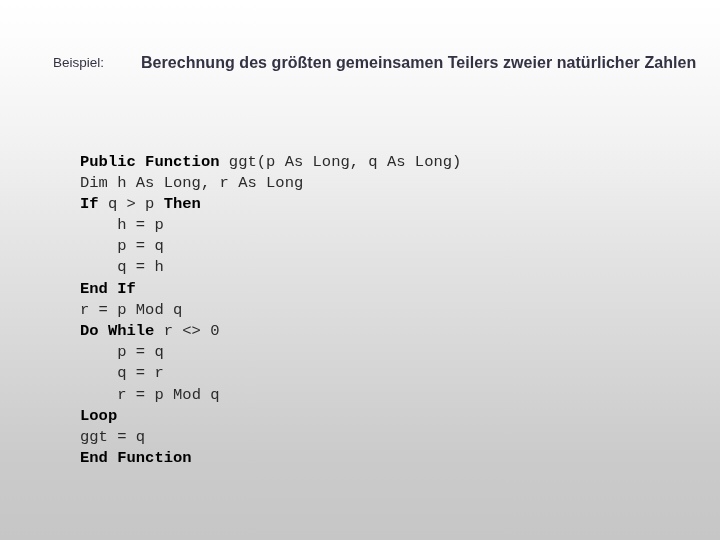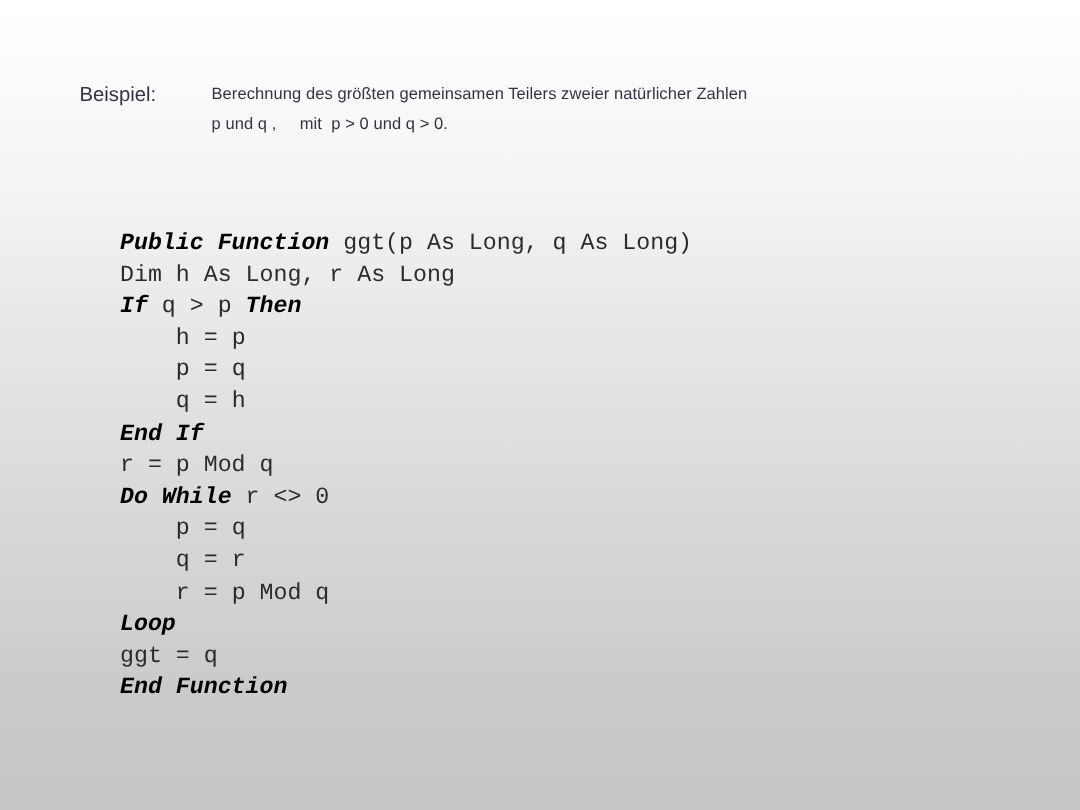--- a/index.html
+++ b/index.html
@@ -46,23 +46,24 @@
     flex: 0 0 auto;
     width: 88px;
     font-size: 13.5px;
     line-height: 20px;
     color: #333344;
     white-space: pre;
   }
 
   .ex-text {
     flex: 1 1 auto;
-    font-size: 11px;
+    font-size: 16px;
     line-height: 20px;
     color: #333344;
+    font-weight: bold;
   }
 
   .ex-line {
     white-space: pre;
     letter-spacing: 0.05px;
   }
 
   
   #code-listing {
     position: absolute;
@@ -79,38 +80,36 @@
     white-space: pre;
     height: 21.2px;
   }
 
   .tok {
     white-space: pre;
   }
   .tok.b {
     font-weight: bold;
     color: #000000;
-    font-style: italic;
   }
   .tok.n {
     font-weight: normal;
     color: #2b2b2b;
     text-align: center;
   }
 </style>
 </head>
 <body>
 
 <div id="slide">
 
   <div id="example-block">
     <div id="example-row">
       <div class="ex-label">Beispiel:</div>
       <div class="ex-text">
         <div class="ex-line">Berechnung des größten gemeinsamen Teilers zweier natürlicher Zahlen</div>
-        <div class="ex-line">p und q ,     mit  p &gt; 0 und q &gt; 0.</div>
       </div>
     </div>
   </div>
 
   <pre id="code-listing"><div class="code-line"><span class="tok b">Public Function </span><span class="tok n">ggt(p As Long, q As Long)</span></div><div class="code-line"><span class="tok n">Dim h As Long, r As Long</span></div><div class="code-line"><span class="tok b">If </span><span class="tok n">q &gt; p </span><span class="tok b">Then</span></div><div class="code-line"><span class="tok n">    </span><span class="tok n">h = p</span></div><div class="code-line"><span class="tok n">    </span><span class="tok n">p = q</span></div><div class="code-line"><span class="tok n">    </span><span class="tok n">q = h</span></div><div class="code-line"><span class="tok b">End If</span></div><div class="code-line"><span class="tok n">r = p Mod q</span></div><div class="code-line"><span class="tok b">Do While </span><span class="tok n">r &lt;&gt; 0</span></div><div class="code-line"><span class="tok n">    </span><span class="tok n">p = q</span></div><div class="code-line"><span class="tok n">    </span><span class="tok n">q = r</span></div><div class="code-line"><span class="tok n">    </span><span class="tok n">r = p Mod q</span></div><div class="code-line"><span class="tok b">Loop</span></div><div class="code-line"><span class="tok n">ggt = q</span></div><div class="code-line"><span class="tok b">End Function</span></div></pre>
 
 </div>
 
 </body></html>

